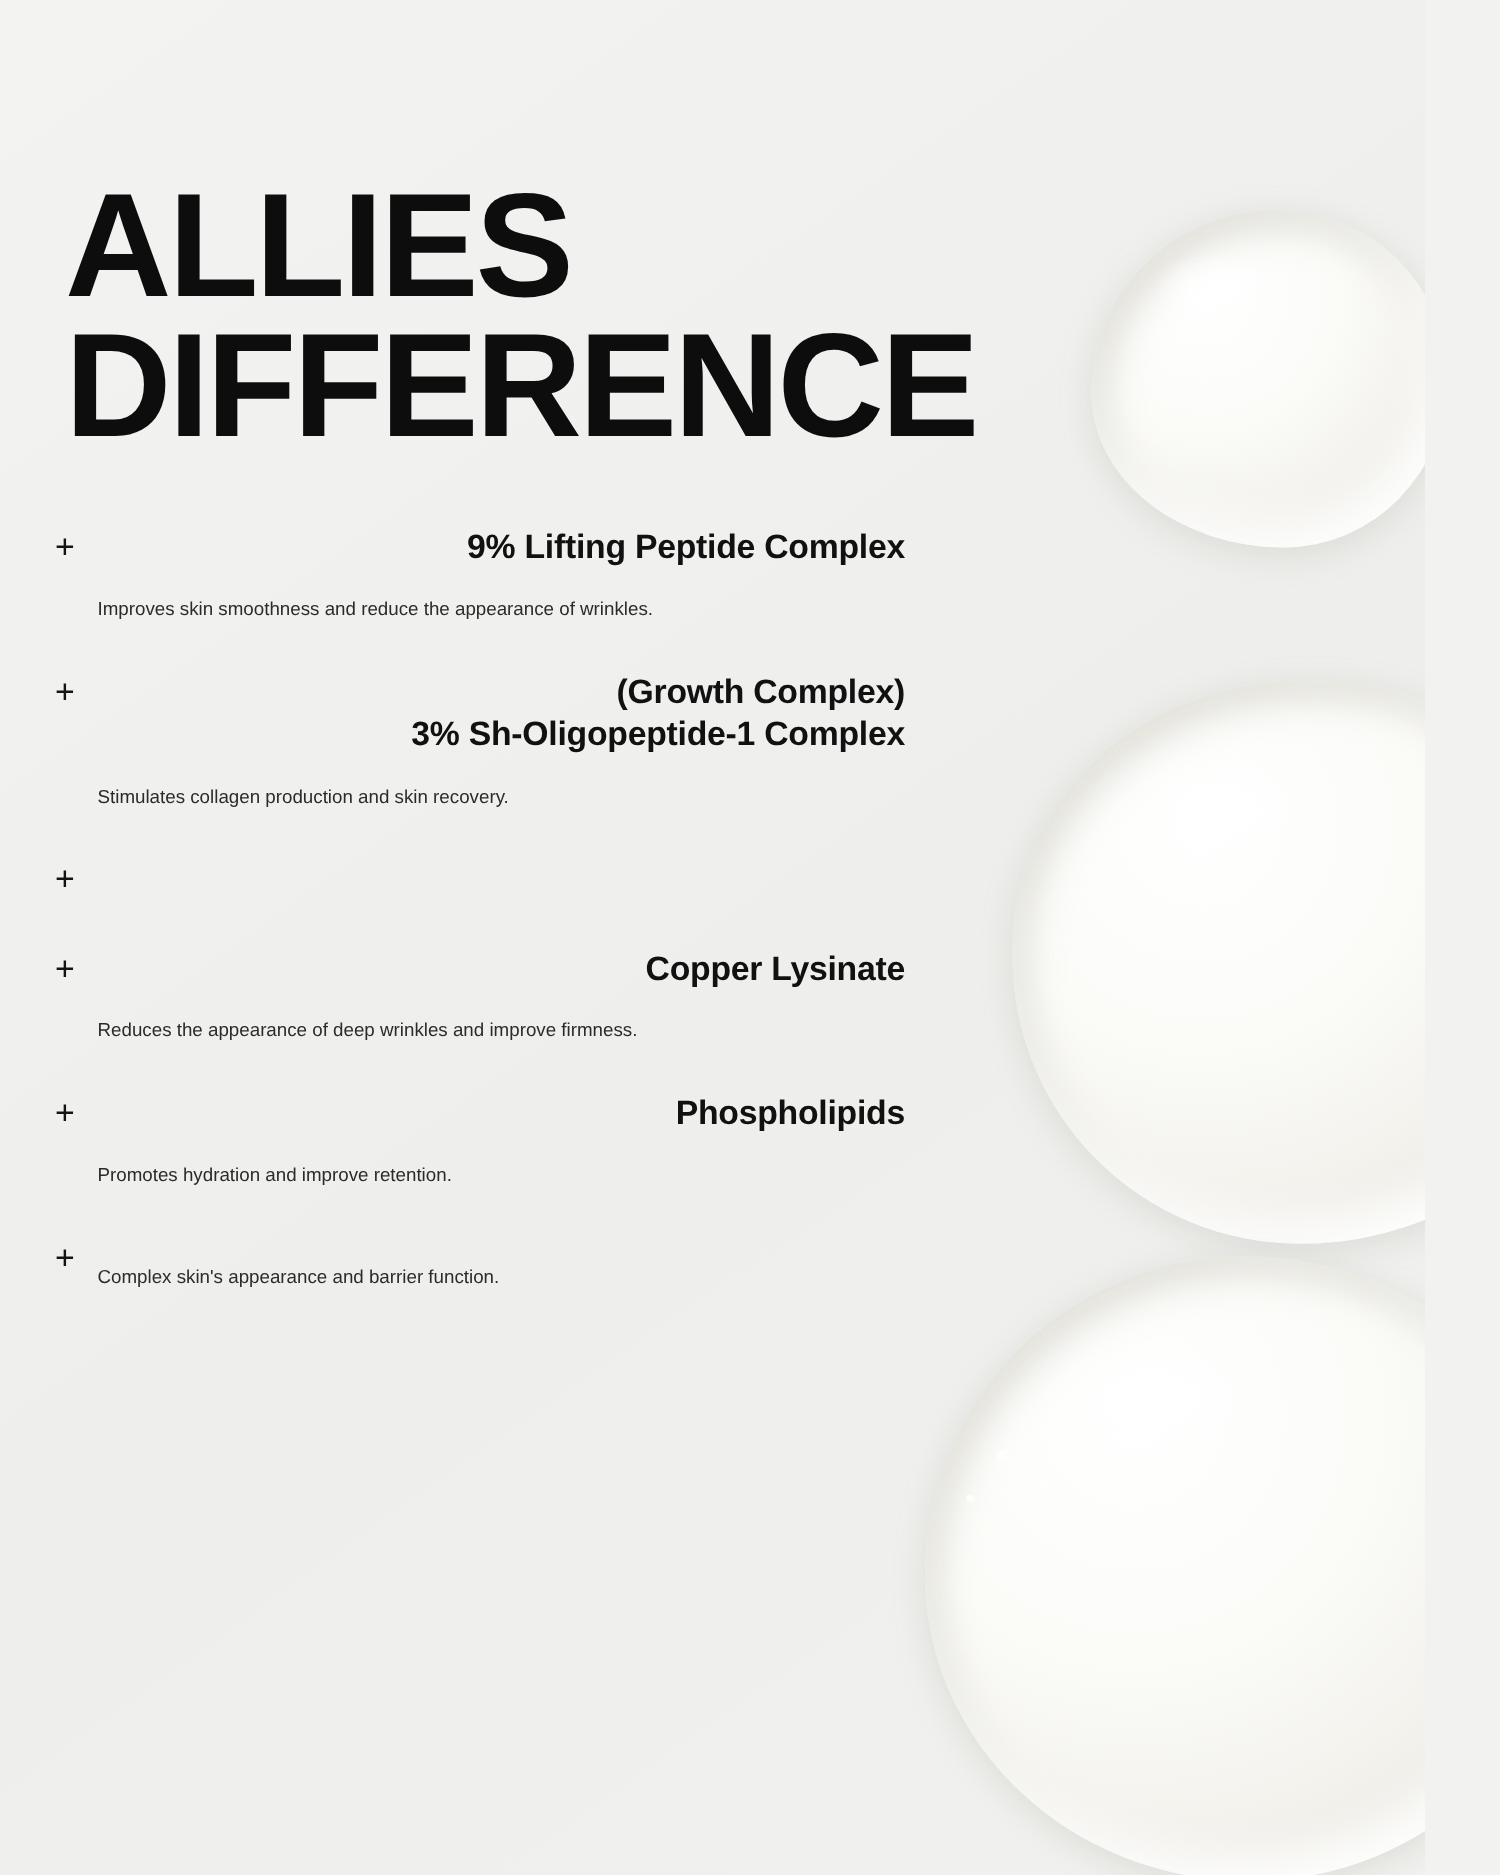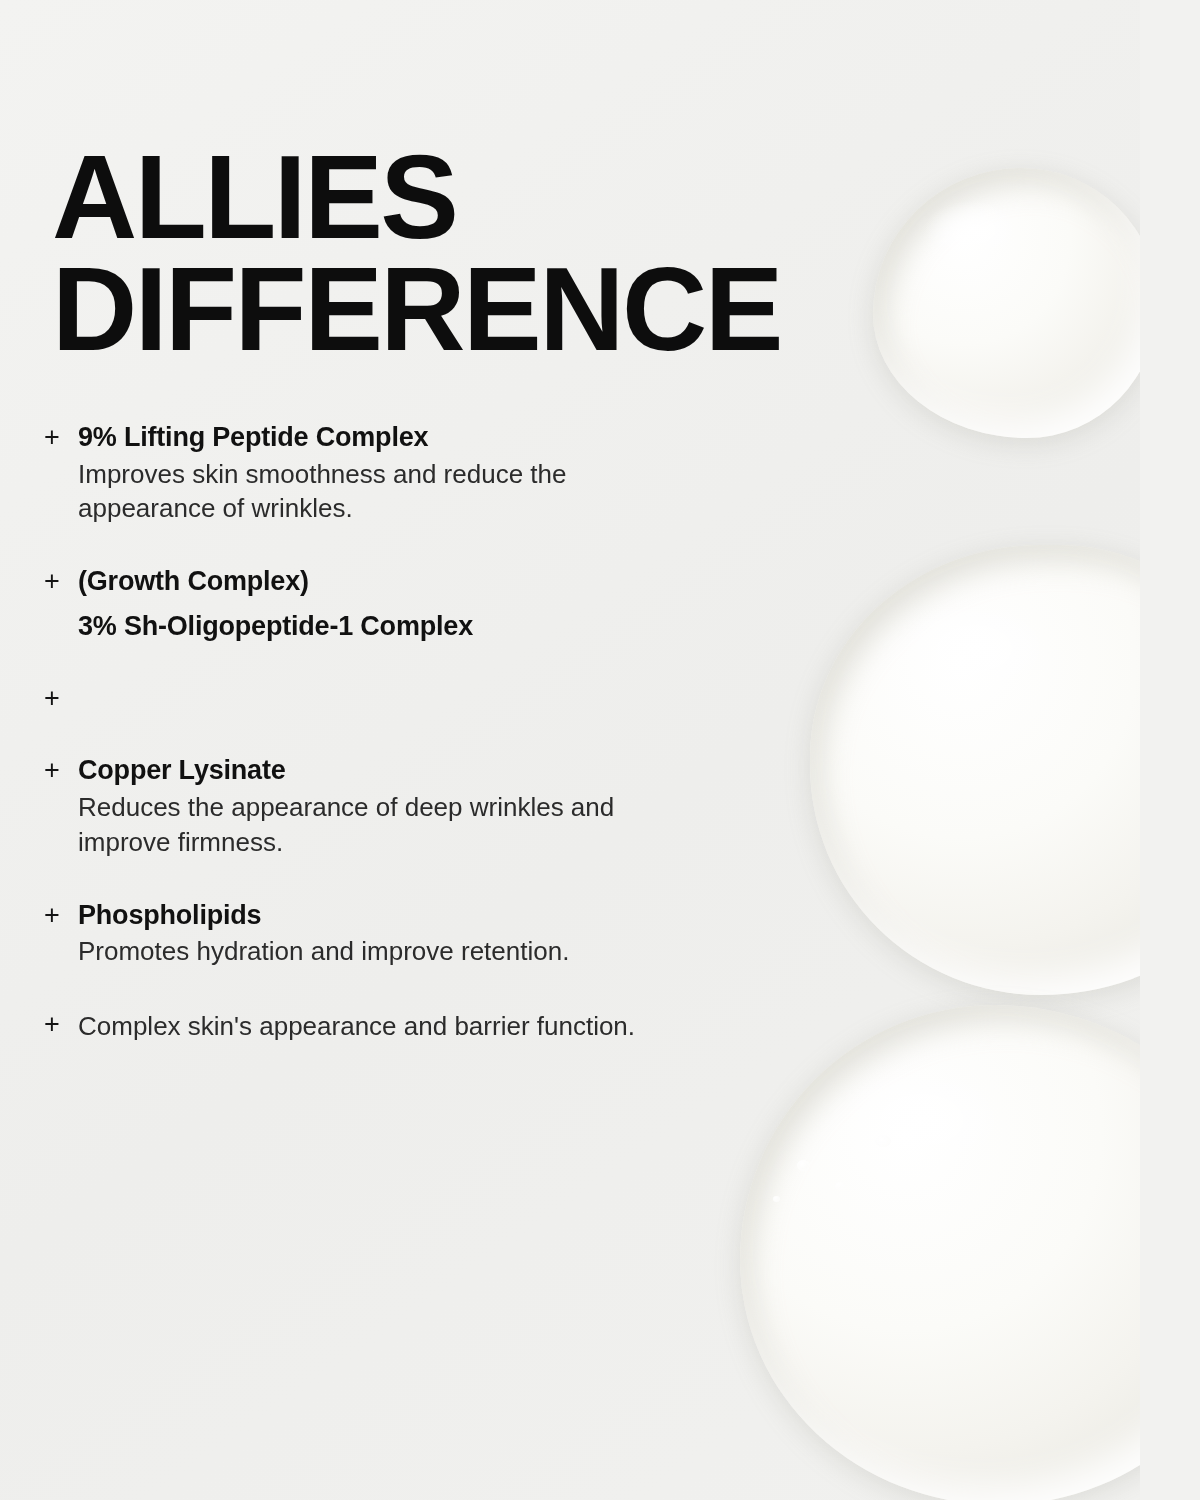--- a/index.html
+++ b/index.html
@@ -129,25 +129,26 @@
     font-weight: normal;
     text-align: left;
   }
   .item-body { flex: 1 1 auto; }
   .item-title {
     font-size: 27px;
     font-weight: bold;
     color: #111111;
     line-height: 1.28;
     letter-spacing: -0.2px;
-  }
-  .item-title .t2 { display: block; margin-top: 10px; }
+    text-align: right;
+  }
+  .item-title .t2 { display: block; }
   .item-desc {
-    margin-top: 2px;
-    font-size: 26px;
+    margin-top: 23px;
+    font-size: 15px;
     color: #2b2b2b;
     line-height: 1.34;
     max-width: 560px;
   }
 </style>
 </head>
 <body>
 
 <div class="page">
 
@@ -177,20 +178,21 @@
       </div>
     </div>
 
     <div class="item">
       <div class="plus">+</div>
       <div class="item-body">
         <div class="item-title">
           <span>(Growth Complex)</span>
           <span class="t2">3% Sh-Oligopeptide-1 Complex</span>
         </div>
+        <div class="item-desc">Stimulates collagen production and skin recovery.</div>
       </div>
     </div>
 
     <div class="item">
       <div class="plus">+</div>
       <div class="item-body">
       </div>
     </div>
 
     <div class="item">

